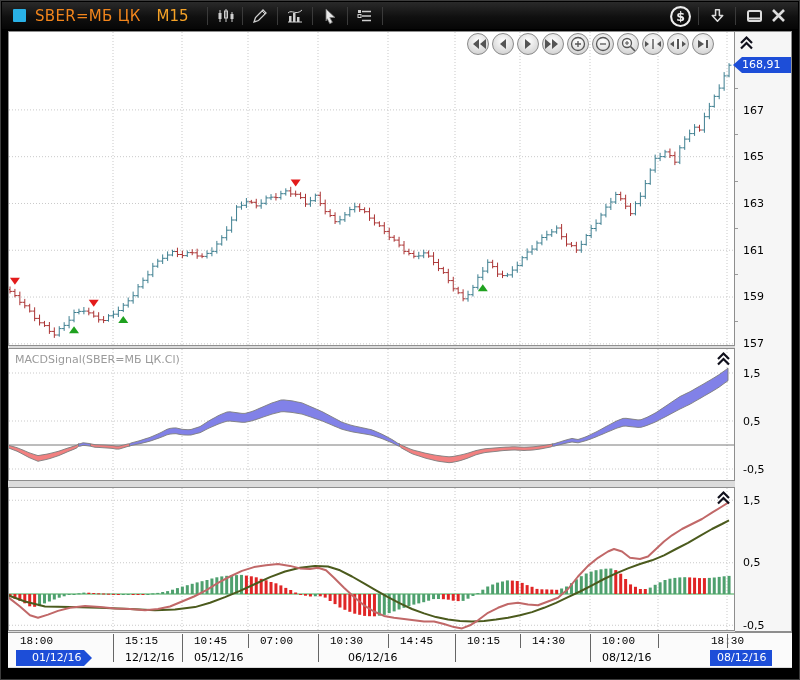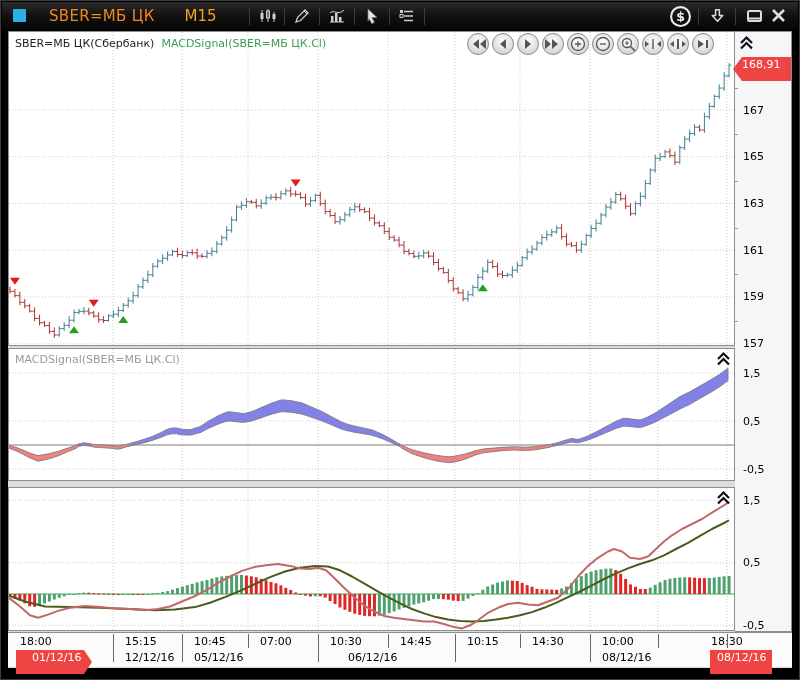--- a/index.html
+++ b/index.html
@@ -1,49 +1,49 @@
 <!DOCTYPE html>
 <html><head>
 <meta charset="utf-8">
 <style>
   html,body{margin:0;padding:0;background:#000;}
   body{width:800px;height:680px;position:relative;overflow:hidden;
        font-family:"DejaVu Sans","Liberation Sans",sans-serif;-webkit-font-smoothing:antialiased;}
   .frame{position:absolute;inset:0;border:1px solid #3c3c3c;pointer-events:none;}
   
   .titlebar{position:absolute;left:2px;top:2px;right:2px;height:27px;
-    background:linear-gradient(#2a2a2a,#101010 55%,#060606);display:flex;align-items:center;gap:14px;}
+    background:linear-gradient(#2a2a2a,#101010 55%,#060606);display:flex;align-items:center;}
   .appicon{width:13px;height:13px;background:#29b1e6;margin:0 9px 0 11px;border-radius:1px;flex:0 0 auto;}
   .tsym{color:#f2851c;font-size:15px;letter-spacing:.3px;}
   .ttf{color:#f5a227;font-size:15px;margin-left:16px;}
   .tbicons{display:flex;align-items:center;margin-left:14px;height:27px;}
   .tbicons .sep{width:1px;height:18px;background:#3a3a3a;margin:0 4px;}
   .tbtn{width:26px;height:22px;display:flex;align-items:center;justify-content:center;border-radius:2px;}
   .winbtns{margin-left:auto;display:flex;align-items:center;margin-right:8px;}
   .winbtns .sep{width:1px;height:18px;background:#3a3a3a;margin:0 6px;}
   .wbtn{width:24px;height:22px;display:flex;align-items:center;justify-content:center;}
   
   .chartbg{position:absolute;left:8px;top:31px;width:784px;height:637px;background:#dcdcdc;}
   .panel{position:absolute;background:#fff;border:1px solid #8e8e8e;box-sizing:border-box;}
   #panel-main  {left:8px;top:31px;width:727px;height:315px;}
   #panel-signal{left:8px;top:348px;width:727px;height:133px;}
   #panel-macd  {left:8px;top:487px;width:727px;height:144px;}
   .axis-right{position:absolute;left:735px;top:31px;width:57px;height:601px;background:#f6f6f6;
     border:1px solid #8e8e8e;border-left:none;box-sizing:border-box;}
   .rowaxis{position:absolute;left:8px;width:784px;background:#fbfbfb;box-sizing:border-box;}
-  #time-axis{top:632px;height:18px;border-top:1px solid #8e8e8e;}
+  #time-axis{top:632px;height:18px;border-top:1px solid #8e8e8e;font-family:Liberation Mono, monospace;}
   #date-axis{top:650px;height:17px;}
   .panel svg{position:absolute;left:0;top:0;}
   .phead{position:absolute;font-size:11px;white-space:nowrap;}
   .ticklabel{position:absolute;font-size:11px;color:#000;white-space:nowrap;line-height:14px;}
   .timelabel{position:absolute;top:2px;font-size:11px;color:#000;white-space:nowrap;}
   .datelabel{position:absolute;top:1px;font-size:11px;color:#000;white-space:nowrap;}
   .vtick{position:absolute;width:1px;background:#666;}
   .atick{position:absolute;left:0;width:3px;height:1px;background:#9a9a9a;}
-  .tag{position:absolute;background:#ef4444;color:#fff;font-size:11px;line-height:16px;height:24px;}
+  .tag{position:absolute;background:#1d4ed8;color:#fff;font-size:11px;line-height:16px;height:16px;}
   #price-tag{left:733px;top:57px;width:58px;padding-left:9px;box-sizing:border-box;
     clip-path:polygon(0 50%,9px 0,100% 0,100% 100%,9px 100%);}
   #date-tag-start{left:8px;top:0px;width:76px;padding-left:16px;box-sizing:border-box;
     clip-path:polygon(0 0,68px 0,100% 50%,68px 100%,0 100%);}
   #date-tag-end{left:702px;top:0px;width:62px;padding-left:7px;box-sizing:border-box;}
   
   .navbar{position:absolute;left:464px;top:33px;display:flex;align-items:center;z-index:5;}
   .navbtn{width:22px;height:22px;border-radius:50%;margin-left:3px;
     background:radial-gradient(circle at 50% 35%,#ffffff,#d9d9d9 70%,#c2c2c2);
     border:1px solid #8a8a8a;box-sizing:border-box;display:flex;align-items:center;justify-content:center;}
@@ -151,24 +151,20 @@
       <line x1="0" y1="311.83034379671125" x2="725" y2="311.83034379671125" stroke="#c9c9c9" stroke-dasharray="1 2"></line>
       <path d="M50.25 294.2V304.7M50.25 303.0h-2.4M50.25 296.6h2.4M55.17 290.2V298.9M55.17 296.6h-2.4M55.17 293.4h2.4M60.1 284.1V296.3M60.1 293.4h-2.4M60.1 288.2h2.4M65.02 277.6V290.3M65.02 288.2h-2.4M65.02 280.5h2.4M69.95 276.7V282.4M69.95 280.5h-2.4M69.95 279.4h2.4M74.88 275.0V282.3M74.88 279.4h-2.4M74.88 279.1h2.4M99.5 282.1V289.7M99.5 288.5h-2.4M99.5 283.8h2.4M104.42 278.5V286.4M104.42 283.8h-2.4M104.42 282.2h2.4M109.35 274.6V285.0M109.35 282.2h-2.4M109.35 278.5h2.4M114.27 271.0V280.1M114.27 278.5h-2.4M114.27 273.2h2.4M119.2 265.5V275.6M119.2 273.2h-2.4M119.2 268.8h2.4M124.13 259.6V271.7M124.13 268.8h-2.4M124.13 263.7h2.4M129.05 252.0V265.7M129.05 263.7h-2.4M129.05 254.8h2.4M133.97 245.5V256.8M133.97 254.8h-2.4M133.97 248.3h2.4M138.9 238.7V251.2M138.9 248.3h-2.4M138.9 242.8h2.4M143.82 230.9V245.1M143.82 242.8h-2.4M143.82 234.2h2.4M148.75 226.8V235.8M148.75 234.2h-2.4M148.75 229.1h2.4M153.67 222.4V232.0M153.67 229.1h-2.4M153.67 226.3h2.4M158.6 219.4V228.9M158.6 226.3h-2.4M158.6 223.0h2.4M163.53 217.7V224.3M163.53 223.0h-2.4M163.53 219.5h2.4M178.3 218.5V225.0M178.3 223.6h-2.4M178.3 220.6h2.4M198 218.4V226.5M198 224.4h-2.4M198 221.4h2.4M202.92 215.3V224.3M202.92 221.4h-2.4M202.92 219.4h2.4M207.85 208.9V221.6M207.85 219.4h-2.4M207.85 212.0h2.4M212.78 203.2V213.7M212.78 212.0h-2.4M212.78 205.7h2.4M217.7 194.2V208.6M217.7 205.7h-2.4M217.7 198.2h2.4M222.63 184.5V200.7M222.63 198.2h-2.4M222.63 188.0h2.4M227.55 173.1V189.3M227.55 188.0h-2.4M227.55 175.0h2.4M232.47 169.5V177.7M232.47 175.0h-2.4M232.47 173.3h2.4M237.4 166.0V176.0M237.4 173.3h-2.4M237.4 169.8h2.4M252.17 167.3V176.8M252.17 173.9h-2.4M252.17 171.3h2.4M257.1 163.5V173.1M257.1 171.3h-2.4M257.1 165.9h2.4M262.02 162.1V168.1M262.02 165.9h-2.4M262.02 165.2h2.4M271.88 158.8V167.7M271.88 165.6h-2.4M271.88 161.7h2.4M276.8 156.3V163.6M276.8 161.7h-2.4M276.8 158.9h2.4M301.43 164.9V174.8M301.43 172.1h-2.4M301.43 168.7h2.4M306.35 161.6V169.9M306.35 168.7h-2.4M306.35 163.3h2.4M330.97 183.8V192.6M330.97 189.7h-2.4M330.97 187.8h2.4M335.9 180.0V189.9M335.9 187.8h-2.4M335.9 182.8h2.4M340.82 174.8V184.8M340.82 182.8h-2.4M340.82 177.6h2.4M345.75 170.7V180.5M345.75 177.6h-2.4M345.75 174.8h2.4M409.77 219.8V227.2M409.77 224.3h-2.4M409.77 223.9h2.4M414.7 217.7V226.2M414.7 223.9h-2.4M414.7 220.9h2.4M459.02 258.7V269.7M459.02 266.8h-2.4M459.02 262.7h2.4M463.95 252.9V264.5M463.95 262.7h-2.4M463.95 255.4h2.4M468.88 242.3V257.6M468.88 255.4h-2.4M468.88 245.3h2.4M473.8 235.0V248.3M473.8 245.3h-2.4M473.8 239.1h2.4M478.72 227.3V241.2M478.72 239.1h-2.4M478.72 230.3h2.4M498.42 240.9V245.1M498.42 243.6h-2.4M498.42 242.9h2.4M503.35 234.2V245.7M503.35 242.9h-2.4M503.35 238.1h2.4M508.27 229.6V240.8M508.27 238.1h-2.4M508.27 233.4h2.4M513.2 223.9V234.7M513.2 233.4h-2.4M513.2 225.7h2.4M518.13 216.4V228.3M518.13 225.7h-2.4M518.13 220.0h2.4M523.05 213.1V222.8M523.05 220.0h-2.4M523.05 217.1h2.4M527.98 208.7V218.8M527.98 217.1h-2.4M527.98 211.0h2.4M532.9 202.4V213.3M532.9 211.0h-2.4M532.9 205.5h2.4M537.82 198.7V208.5M537.82 205.5h-2.4M537.82 202.8h2.4M542.75 197.0V204.9M542.75 202.8h-2.4M542.75 199.9h2.4M547.67 193.4V201.8M547.67 199.9h-2.4M547.67 196.0h2.4M572.3 208.7V220.8M572.3 218.1h-2.4M572.3 212.4h2.4M577.23 201.9V213.6M577.23 212.4h-2.4M577.23 203.5h2.4M582.15 192.9V206.1M582.15 203.5h-2.4M582.15 196.5h2.4M587.07 187.4V199.4M587.07 196.5h-2.4M587.07 191.3h2.4M592 180.8V192.9M592 191.3h-2.4M592 183.0h2.4M596.92 171.8V185.4M596.92 183.0h-2.4M596.92 175.1h2.4M601.85 165.9V178.0M601.85 175.1h-2.4M601.85 170.0h2.4M606.77 159.8V172.0M606.77 170.0h-2.4M606.77 162.5h2.4M626.48 169.3V183.4M626.48 181.7h-2.4M626.48 171.6h2.4M631.4 160.3V174.4M631.4 171.6h-2.4M631.4 164.3h2.4M636.32 148.0V166.9M636.32 164.3h-2.4M636.32 151.6h2.4M641.25 136.3V152.8M641.25 151.6h-2.4M641.25 138.1h2.4M646.17 122.6V140.7M646.17 138.1h-2.4M646.17 126.3h2.4M651.1 120.8V129.1M651.1 126.3h-2.4M651.1 124.6h2.4M656.02 117.8V126.1M656.02 124.6h-2.4M656.02 119.9h2.4M670.8 113.2V132.1M670.8 130.2h-2.4M670.8 115.8h2.4M675.73 104.2V117.9M675.73 115.8h-2.4M675.73 107.1h2.4M680.65 97.6V110.1M680.65 107.1h-2.4M680.65 101.6h2.4M685.57 92.1V103.9M685.57 101.6h-2.4M685.57 95.2h2.4M695.42 80.7V100.8M695.42 98.0h-2.4M695.42 84.7h2.4M700.35 70.9V87.2M700.35 84.7h-2.4M700.35 74.4h2.4M705.27 62.5V75.7M705.27 74.4h-2.4M705.27 64.4h2.4M710.2 52.3V67.2M710.2 64.4h-2.4M710.2 56.1h2.4M715.13 40.1V58.8M715.13 56.1h-2.4M715.13 43.9h2.4M720.05 31.2V45.3M720.05 43.9h-2.4M720.05 33.2h2.4" stroke="#3e7f90" fill="none" stroke-width="1"></path>
       <path d="M1 254.5V261.5M1 257.5h-2.4M1 259.4h2.4M5.92 256.9V265.4M5.92 259.4h-2.4M5.92 263.6h2.4M10.85 259.6V273.2M10.85 263.6h-2.4M10.85 270.3h2.4M15.77 266.9V276.3M15.77 270.3h-2.4M15.77 273.8h2.4M20.7 271.8V280.5M20.7 273.8h-2.4M20.7 279.1h2.4M25.63 275.3V289.2M25.63 279.1h-2.4M25.63 286.4h2.4M30.55 282.6V293.5M30.55 286.4h-2.4M30.55 290.8h2.4M35.48 288.9V294.9M35.48 290.8h-2.4M35.48 293.6h2.4M40.4 290.0V301.9M40.4 293.6h-2.4M40.4 299.4h2.4M45.32 295.4V305.9M45.32 299.4h-2.4M45.32 303.0h2.4M79.8 275.7V283.3M79.8 279.1h-2.4M79.8 280.9h2.4M84.72 278.7V285.7M84.72 280.9h-2.4M84.72 284.1h2.4M89.65 280.2V290.6M89.65 284.1h-2.4M89.65 287.8h2.4M94.58 284.1V291.1M94.58 287.8h-2.4M94.58 288.5h2.4M168.45 215.7V225.1M168.45 219.5h-2.4M168.45 222.5h2.4M173.38 218.6V226.3M173.38 222.5h-2.4M173.38 223.6h2.4M183.22 217.2V223.2M183.22 220.6h-2.4M183.22 220.8h2.4M188.15 216.7V226.8M188.15 220.8h-2.4M188.15 224.0h2.4M193.07 221.3V226.2M193.07 224.0h-2.4M193.07 224.4h2.4M242.32 167.9V171.7M242.32 169.8h-2.4M242.32 170.3h2.4M247.25 166.8V176.4M247.25 170.3h-2.4M247.25 173.9h2.4M266.95 161.1V168.5M266.95 165.2h-2.4M266.95 165.6h2.4M281.72 154.8V164.9M281.72 158.9h-2.4M281.72 162.0h2.4M286.65 158.6V164.7M286.65 162.0h-2.4M286.65 162.3h2.4M291.57 160.2V167.1M291.57 162.3h-2.4M291.57 165.6h2.4M296.5 161.8V174.9M296.5 165.6h-2.4M296.5 172.1h2.4M311.27 159.7V174.1M311.27 163.3h-2.4M311.27 171.6h2.4M316.2 167.6V182.4M316.2 171.6h-2.4M316.2 179.6h2.4M321.13 177.2V185.2M321.13 179.6h-2.4M321.13 183.5h2.4M326.05 180.3V192.0M326.05 183.5h-2.4M326.05 189.7h2.4M350.68 171.5V179.9M350.68 174.8h-2.4M350.68 177.6h2.4M355.6 175.3V181.3M355.6 177.6h-2.4M355.6 179.7h2.4M360.52 175.7V188.9M360.52 179.7h-2.4M360.52 186.1h2.4M365.45 182.4V193.5M365.45 186.1h-2.4M365.45 190.9h2.4M370.38 189.3V195.0M370.38 190.9h-2.4M370.38 193.8h2.4M375.3 190.1V202.2M375.3 193.8h-2.4M375.3 199.6h2.4M380.22 195.7V208.1M380.22 199.6h-2.4M380.22 205.3h2.4M385.15 203.1V209.7M385.15 205.3h-2.4M385.15 208.1h2.4M390.07 204.8V215.4M390.07 208.1h-2.4M390.07 213.1h2.4M395 209.0V222.3M395 213.1h-2.4M395 219.4h2.4M399.93 216.7V223.4M399.93 219.4h-2.4M399.93 221.5h2.4M404.85 218.6V226.4M404.85 221.5h-2.4M404.85 224.3h2.4M419.63 218.5V225.8M419.63 220.9h-2.4M419.63 224.1h2.4M424.55 220.1V233.3M424.55 224.1h-2.4M424.55 230.5h2.4M429.47 226.9V239.1M429.47 230.5h-2.4M429.47 236.6h2.4M434.4 234.8V241.9M434.4 236.6h-2.4M434.4 240.6h2.4M439.32 236.8V251.3M439.32 240.6h-2.4M439.32 248.6h2.4M444.25 244.8V259.5M444.25 248.6h-2.4M444.25 256.8h2.4M449.18 254.8V262.2M449.18 256.8h-2.4M449.18 260.8h2.4M454.1 257.3V269.3M454.1 260.8h-2.4M454.1 266.8h2.4M483.65 227.8V236.4M483.65 230.3h-2.4M483.65 234.6h2.4M488.57 230.6V245.0M488.57 234.6h-2.4M488.57 242.1h2.4M493.5 238.7V246.1M493.5 242.1h-2.4M493.5 243.6h2.4M552.6 192.0V207.6M552.6 196.0h-2.4M552.6 204.7h2.4M557.52 201.3V214.5M557.52 204.7h-2.4M557.52 212.1h2.4M562.45 210.0V215.2M562.45 212.1h-2.4M562.45 213.7h2.4M567.38 209.8V220.9M567.38 213.7h-2.4M567.38 218.1h2.4M611.7 159.7V168.8M611.7 162.5h-2.4M611.7 166.8h2.4M616.63 162.7V177.1M616.63 166.8h-2.4M616.63 174.2h2.4M621.55 171.0V184.0M621.55 174.2h-2.4M621.55 181.7h2.4M660.95 116.5V126.0M660.95 119.9h-2.4M660.95 123.6h2.4M665.88 119.6V133.1M665.88 123.6h-2.4M665.88 130.2h2.4M690.5 92.8V99.7M690.5 95.2h-2.4M690.5 98.0h2.4" stroke="#ab3434" fill="none" stroke-width="1"></path>
       <path d="M0.9199999999999999 245.85184623388596h10l-5 7z" fill="#e31b1b"></path>
       <path d="M79.72 267.74833056370113h10l-5 7z" fill="#e31b1b"></path>
       <path d="M281.65 147.56855866123198h10l-5 7z" fill="#e31b1b"></path>
       <path d="M60.019999999999996 301.2993746055218h10l-5 -7z" fill="#1fa11f"></path>
       <path d="M109.27 291.0882192563471h10l-5 -7z" fill="#1fa11f"></path>
       <path d="M468.8 259.2669915088573h10l-5 -7z" fill="#1fa11f"></path>
     </svg>
-  <div class="phead" style="left:6px;top:5px;">
-    <span id="h-sym" style="color: rgb(29, 29, 29);">SBER=МБ ЦК(Сбербанк)</span>&nbsp;
-    <span id="h-ind" style="color: rgb(59, 158, 84);">MACDSignal(SBER=МБ ЦК.Cl)</span>
-  </div>
 </div>
 
 <div class="panel" id="panel-signal">
   <svg id="svg-signal" width="725" height="131">
       <line x1="104" y1="0" x2="104" y2="131" stroke="#c9c9c9" stroke-dasharray="1 2"></line>
       <line x1="173" y1="0" x2="173" y2="131" stroke="#c9c9c9" stroke-dasharray="1 2"></line>
       <line x1="239" y1="0" x2="239" y2="131" stroke="#c9c9c9" stroke-dasharray="1 2"></line>
       <line x1="309" y1="0" x2="309" y2="131" stroke="#c9c9c9" stroke-dasharray="1 2"></line>
       <line x1="379" y1="0" x2="379" y2="131" stroke="#c9c9c9" stroke-dasharray="1 2"></line>
       <line x1="446" y1="0" x2="446" y2="131" stroke="#c9c9c9" stroke-dasharray="1 2"></line>

